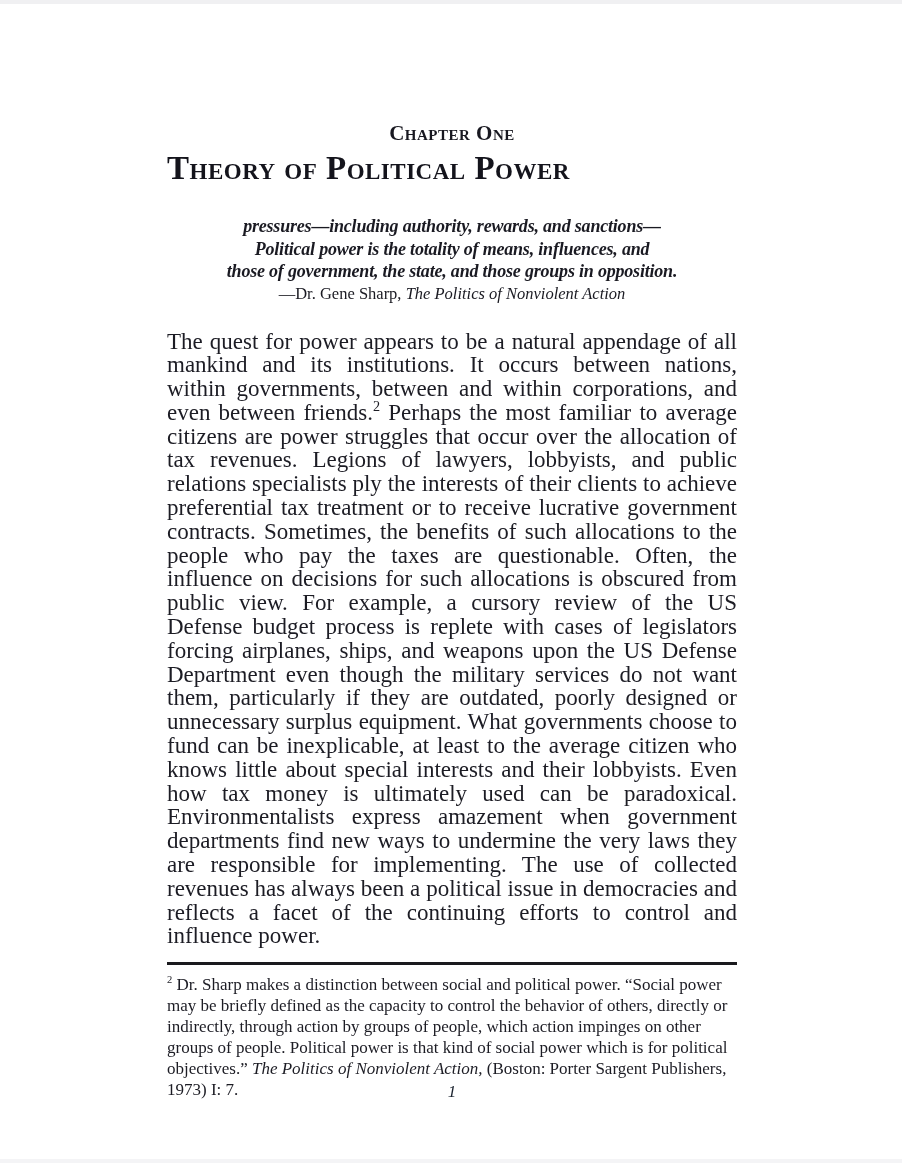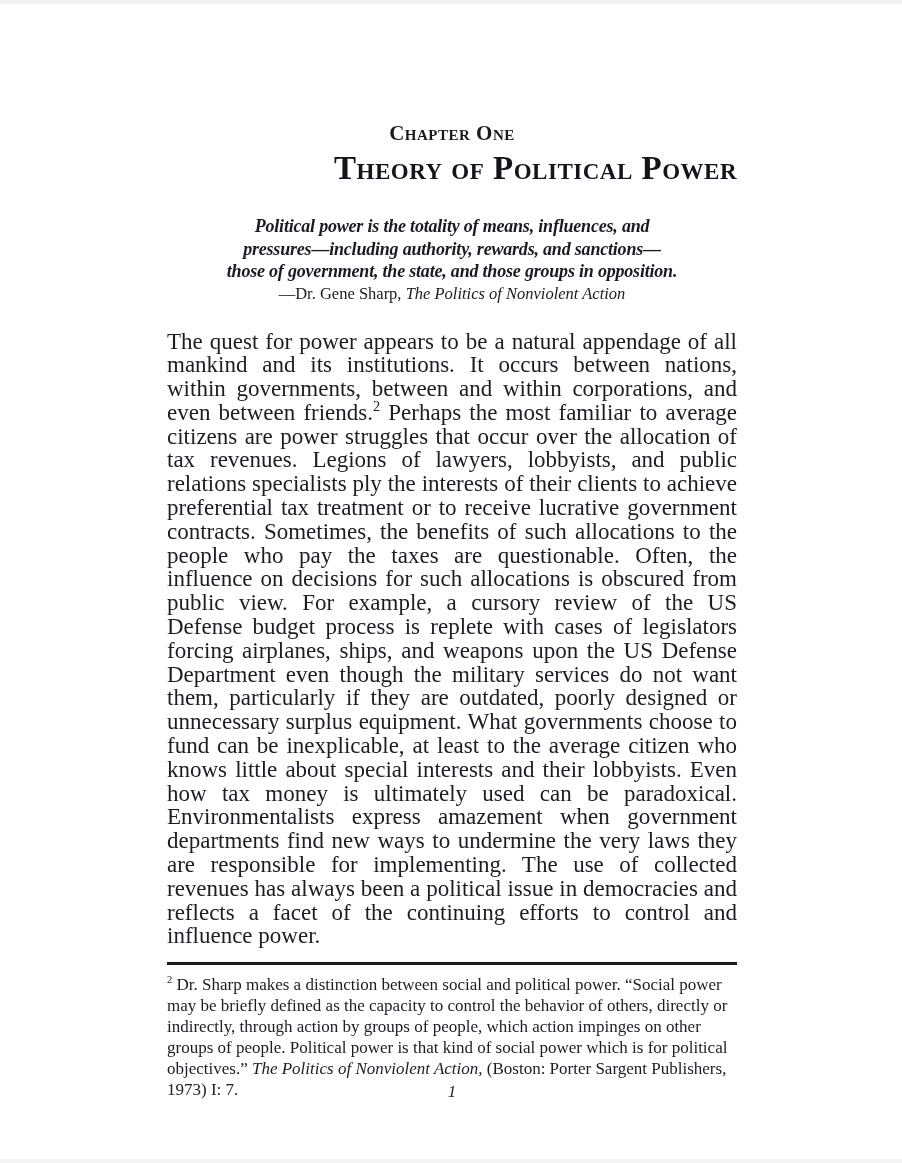--- a/index.html
+++ b/index.html
@@ -41,21 +41,21 @@
     text-align: center;
     font-variant: small-caps;
     font-weight: 600;
     font-size: 21px;
     line-height: 1;
     letter-spacing: 0.5px;
     color: #181820;
   }
   .chapter-title {
     margin: 8px 0 0 0;
-    text-align: right;
+    text-align: left;
     font-variant: small-caps;
     font-weight: 600;
     font-size: 33px;
     line-height: 1;
     letter-spacing: 0.5px;
     color: #14141c;
   }
 
   .epigraph {
     margin-top: 30px;
@@ -126,22 +126,22 @@
 <div class="page">
   <div class="edge top"></div>
 
   <div class="content">
 
     <div class="chapter-label">Chapter One</div>
 
     <h1 class="chapter-title">Theory of Political Power</h1>
 
     <div class="epigraph">
+      <div class="ep-line">pressures—including authority, rewards, and sanctions—</div>
       <div class="ep-line">Political power is the totality of means, influences, and</div>
-      <div class="ep-line">pressures—including authority, rewards, and sanctions—</div>
       <div class="ep-line">those of government, the state, and those groups in opposition.</div>
       <div class="attribution"><span>—Dr. Gene Sharp, </span><span class="work">The Politics of Nonviolent Action</span></div>
     </div>
 
     <p class="body-text"><span>The quest for power appears to be a natural appendage of all mankind and its institutions.  It occurs between nations, within governments, between and within corporations, and even between friends.</span><sup class="fn-ref">2</sup><span> Perhaps the most familiar to average citizens are power struggles that occur over the allocation of tax revenues.  Legions of lawyers, lobbyists, and public relations specialists ply the interests of their clients to achieve preferential tax treatment or to receive lucrative government contracts.  Sometimes, the benefits of such allocations to the people who pay the taxes are questionable.  Often, the influence on decisions for such allocations is obscured from public view.  For example, a cursory review of the US Defense budget process is replete with cases of legislators forcing airplanes, ships, and weapons upon the US Defense Department even though the military services do not want them, particularly if they are outdated, poorly designed or unnecessary surplus equipment.  What governments choose to fund can be inexplicable, at least to the average citizen who knows little about special interests and their lobbyists.  Even how tax money is ultimately used can be paradoxical.  Environmentalists express amazement when government departments find new ways to undermine the very laws they are responsible for implementing.  The use of collected revenues has always been a political issue in democracies and reflects a facet of the continuing efforts to control and influence power.</span></p>
 
     <div class="footnote-rule"></div>
 
     <div class="footnote"><sup class="fn-ref">2</sup><span> Dr. Sharp makes a distinction between social and political power.  “Social power may be briefly defined as the capacity to control the behavior of others, directly or indirectly, through action by groups of people, which action impinges on other groups of people.  Political power is that kind of social power which is for political objectives.”  </span><span class="work">The Politics of Nonviolent Action,</span><span> (Boston: Porter Sargent Publishers, 1973) I: 7.</span></div>
 

